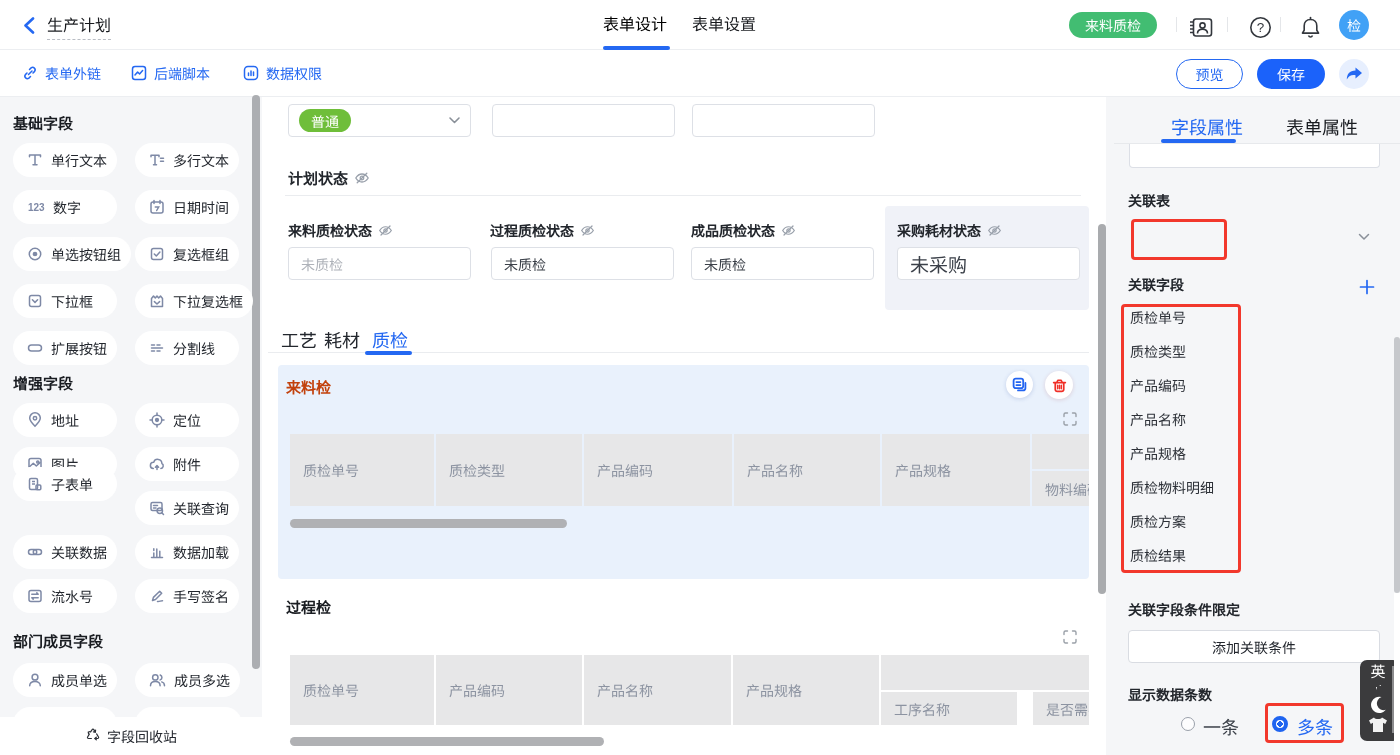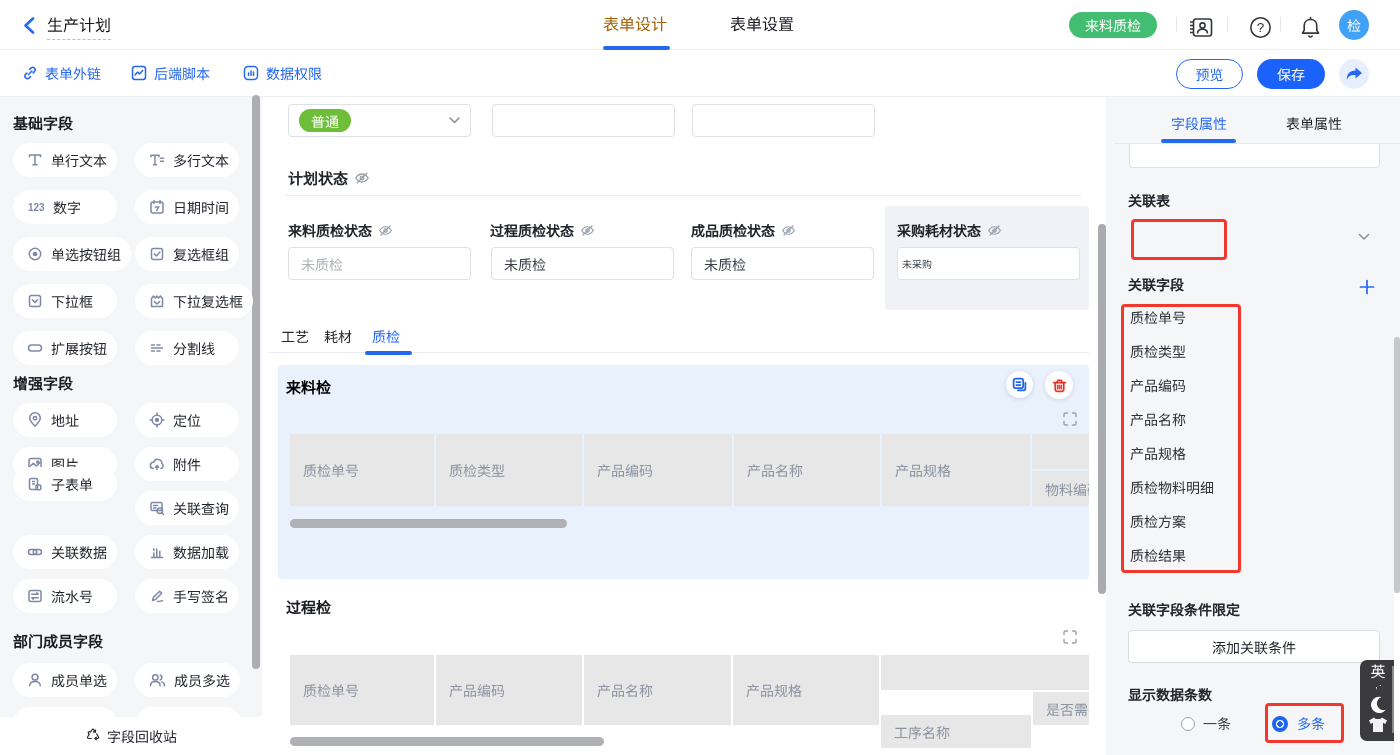--- a/index.html
+++ b/index.html
@@ -2,21 +2,21 @@
 <html lang="zh-CN"><head>
 <meta charset="utf-8">
 <title>表单设计</title>
 <style>
 *{margin:0;padding:0;box-sizing:border-box}
 html,body{width:1400px;height:755px;overflow:hidden}
 body{font-family:"Liberation Sans",sans-serif;color:#1f2329;background:#fff}
 #app{position:relative;width:1400px;height:755px;overflow:hidden}
 .abs{position:absolute}
 .b{font-weight:700}
-.f14{font-size:14px}
+.f14{font-size:18px}
 .f15{font-size:15px}
 .blue{color:#2468f2}
 .inp{position:absolute;background:#fff;border:1px solid #dde0e6;border-radius:4px}
 .pill{position:absolute;height:34px;background:#fff;border-radius:17px;display:inline-flex;align-items:center;padding:0 10px 0 14px;font-size:14px;color:#23272e;white-space:nowrap;min-width:104px;box-sizing:border-box}
 .pill svg{margin-right:8px;flex:none}
 .sechead{position:absolute;font-size:15px;font-weight:700;color:#191c21}
 .cell{position:absolute;background:#e7e7e8;color:#8c93a1;font-size:14px;display:flex;align-items:center;padding-left:13px;overflow:hidden;white-space:nowrap}
 .redbox{position:absolute;border:3px solid #f2382c;border-radius:4px}
 .plabel{position:absolute;font-size:14px;font-weight:700;color:#22262c}
 .item{position:absolute;font-size:14px;color:#2d3138;white-space:nowrap}
@@ -25,23 +25,23 @@
 </style>
 </head>
 <body>
 <div id="app">
 
 <div class="abs" style="left:0;top:0;width:1400px;height:50px;background:#fff;border-bottom:1px solid #eceef1"></div>
 <svg class="abs" style="left:23px;top:17px" width="12" height="17" viewBox="0 0 12 17">
       <path d="M10 1.5 L2.5 8.5 L10 15.5" fill="none" stroke="#2468f2" stroke-width="2.6" stroke-linecap="round" stroke-linejoin="round"></path>
     </svg>
 <div class="abs" style="left:47px;top:12px;font-size:16px;color:#17191d;border-bottom:1px dashed #b9bdc4;padding-bottom:3px">生产计划</div>
-<div class="abs" style="left:603px;top:11px;font-size:16px;color:#a16207">表单设计</div>
+<div class="abs" style="left:603px;top:11px;font-size:16px;color:#000000">表单设计</div>
 <div class="abs" style="left:603px;top:46px;width:67px;height:4px;background:#2468f2;border-radius:2px"></div>
-<div class="abs" style="left:730px;top:11px;font-size:16px;color:#17191d">表单设置</div>
+<div class="abs" style="left:692px;top:11px;font-size:16px;color:#17191d">表单设置</div>
 <div class="abs" style="left:1069px;top:12px;width:88px;height:26px;background:#42bd72;border-radius:13px;color:#fff;font-size:14px;display:flex;align-items:center;justify-content:center">来料质检</div>
 <div class="vdiv" style="left:1176px;top:17px"></div>
 <svg class="abs" style="left:1189px;top:18px" width="24" height="19" viewBox="0 0 24 19">
  <rect x="4.5" y="1" width="18" height="17" rx="2.5" fill="none" stroke="#33373d" stroke-width="1.6"></rect>
  <circle cx="13.5" cy="7.5" r="2.6" fill="none" stroke="#33373d" stroke-width="1.6"></circle>
  <path d="M8.5 15.5 c0-2.8 2.2-4.3 5-4.3 s5 1.5 5 4.3" fill="none" stroke="#33373d" stroke-width="1.6"></path>
  <path d="M1 4h3M1 7.5h3M1 11h3M1 14.5h3" stroke="#33373d" stroke-width="1.4"></path>
 </svg>
 <div class="vdiv" style="left:1227px;top:17px"></div>
 <svg class="abs" style="left:1249px;top:16px" width="23" height="23" viewBox="0 0 23 23">
@@ -225,30 +225,30 @@
       </svg></div>
 <div class="flabel" style="left:897px;top:220px">采购耗材状态
 <svg width="15" height="15" viewBox="0 0 16 16" fill="none" stroke="#99a0ab" stroke-width="1.3">
         <path d="M1.8 8c1.7-2.7 3.9-4 6.2-4s4.5 1.3 6.2 4c-1.7 2.7-3.9 4-6.2 4S3.5 10.7 1.8 8z"></path>
         <circle cx="8" cy="8" r="1.8"></circle>
         <path d="M3.2 12.8L12.8 3.2" stroke-linecap="round"></path>
       </svg></div>
 <div class="inp" style="left:288px;top:247px;width:183px;height:33px;display:flex;align-items:center;padding-left:12px;font-size:14px;color:#aeb2b9">未质检</div>
 <div class="inp" style="left:491px;top:247px;width:183px;height:33px;display:flex;align-items:center;padding-left:12px;font-size:14px;color:#3b4049">未质检</div>
 <div class="inp" style="left:691px;top:247px;width:183px;height:33px;display:flex;align-items:center;padding-left:12px;font-size:14px;color:#3b4049">未质检</div>
-<div class="inp" style="left:897px;top:247px;width:183px;height:33px;display:flex;align-items:center;padding-left:4px;font-size:10px;color:#3b4049">未采购</div>
+<div class="inp" style="left:897px;top:247px;width:183px;height:33px;display:flex;align-items:center;padding-left:12px;font-size:19px;color:#3b4049">未采购</div>
 
 <div class="abs f14" style="left:281px;top:326px;color:#23272e">工艺</div>
 <div class="abs f14" style="left:324px;top:326px;color:#23272e">耗材</div>
 <div class="abs f14" style="left:372px;top:326px;color:#2468f2">质检</div>
 <div class="abs" style="left:268px;top:352px;width:821px;height:1px;background:#eaecef"></div>
 <div class="abs" style="left:365px;top:351px;width:47px;height:3.5px;background:#2468f2;border-radius:2px"></div>
 
 <div class="abs" style="left:278px;top:365px;width:811px;height:214px;background:#e9f1fc;border-radius:4px"></div>
-<div class="abs b f15" style="left:286px;top:376px;color:#000000">来料检</div>
+<div class="abs b f15" style="left:286px;top:376px;color:#c2410c">来料检</div>
 <div class="abs" style="left:1006px;top:371px;width:27px;height:27px;border-radius:50%;background:#fff;box-shadow:0 1px 4px rgba(30,60,150,.18);display:flex;align-items:center;justify-content:center">
 <svg width="15" height="15" viewBox="0 0 15 15" fill="none" stroke="#2264f1" stroke-width="1.8" stroke-linejoin="round">
         <rect x="1.6" y="1.6" width="9.6" height="9.6" rx="2.2"></rect>
         <path d="M4.4 5.1h4M4.4 8.1h4" stroke-linecap="round"></path>
         <path d="M13.4 6v5.2a2.2 2.2 0 0 1-2.2 2.2H6" stroke-linecap="round"></path>
       </svg>
     </div>
 <div class="abs" style="left:1045px;top:371px;width:28px;height:28px;border-radius:50%;background:#fff;box-shadow:0 1px 4px rgba(150,30,30,.15);display:flex;align-items:center;justify-content:center">
 <svg width="15" height="15" viewBox="0 0 15 15" fill="none" stroke="#f02f27" stroke-width="1.8" stroke-linecap="round" stroke-linejoin="round">
         <path d="M1.7 4.6h11.6"></path>
@@ -272,21 +272,21 @@
 
 <div class="abs b f15" style="left:286px;top:596px;color:#191c21">过程检</div>
 <svg class="abs" style="left:1063px;top:630px" width="14" height="14" viewBox="0 0 14 14" fill="none" stroke="#9aa0a8" stroke-width="1.4" stroke-linecap="round">
       <path d="M1 4.5v-2A1.5 1.5 0 0 1 2.5 1h2M9.5 1h2A1.5 1.5 0 0 1 13 2.5v2M13 9.5v2a1.5 1.5 0 0 1-1.5 1.5h-2M4.5 13h-2A1.5 1.5 0 0 1 1 11.5v-2"></path>
     </svg>
 <div class="cell" style="left:290px;top:655px;width:144px;height:70px">质检单号</div>
 <div class="cell" style="left:436px;top:655px;width:146px;height:70px">产品编码</div>
 <div class="cell" style="left:584px;top:655px;width:147px;height:70px">产品名称</div>
 <div class="cell" style="left:733px;top:655px;width:146px;height:70px">产品规格</div>
 <div class="cell" style="left:881px;top:655px;width:208px;height:35px"></div>
-<div class="cell" style="left:881px;top:715px;width:150px;height:33px">工序名称</div>
+<div class="cell" style="left:881px;top:692px;width:136px;height:33px">工序名称</div>
 <div class="cell" style="left:1033px;top:692px;width:56px;height:33px">是否需要</div>
 <div class="abs" style="left:290px;top:737px;width:314px;height:9px;background:#b0b1b4;border-radius:4.5px"></div>
 <div class="abs" style="left:1098px;top:224px;width:8px;height:370px;background:#a9abae;border-radius:4px"></div>
 
 <div class="abs" style="left:1106px;top:97px;width:294px;height:658px;background:#f5f6f8"></div>
 <div class="abs f14" style="left:1171px;top:113px;color:#2468f2">字段属性</div>
 <div class="abs f14" style="left:1286px;top:113px;color:#191c21">表单属性</div>
 <div class="abs" style="left:1114px;top:143px;width:286px;height:1px;background:#e7e9ec"></div>
 <div class="abs" style="left:1161px;top:139px;width:75px;height:4px;background:#2468f2;border-radius:2px"></div>
 <div class="abs" style="left:1129px;top:144px;width:251px;height:24px;background:#fff;border:1px solid #dcdfe6;border-top:none;border-radius:0 0 4px 4px"></div>

